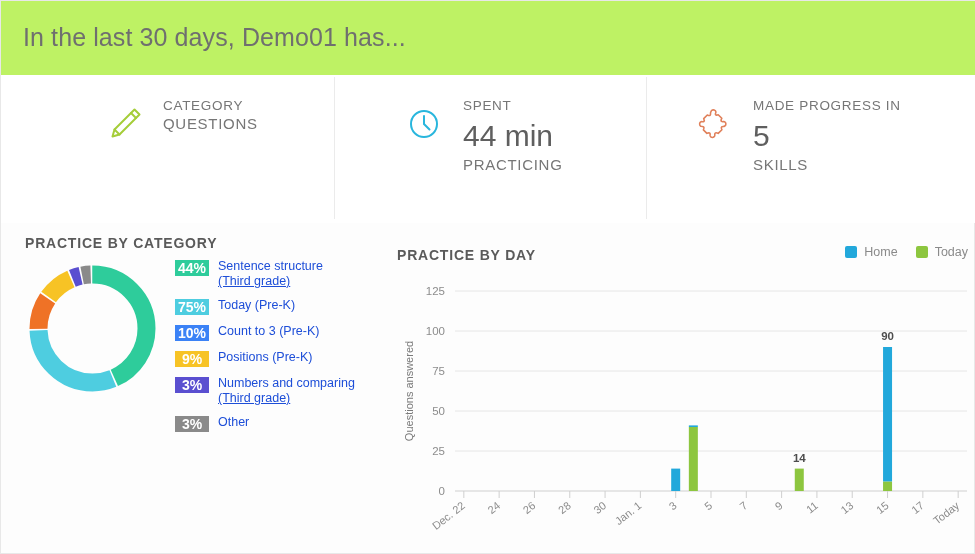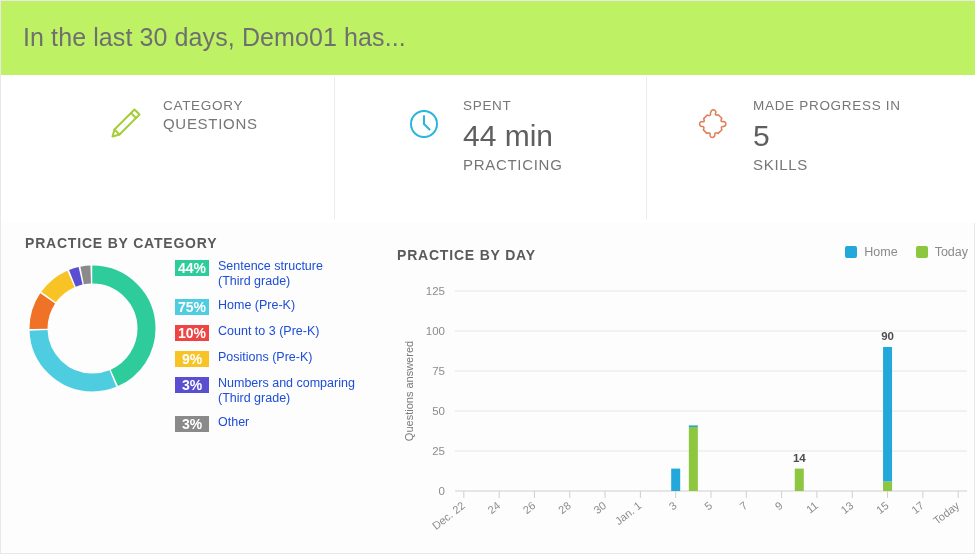--- a/index.html
+++ b/index.html
@@ -141,21 +141,21 @@
     line-height: 16px;
     text-align: center;
     margin-top: 1px;
   }
   .cat-name {
     margin-left: 9px;
     font-size: 12.5px;
     color: #1d4ed8;
     line-height: 15px;
   }
-  .cat-name .sub { display: block; }
+  .cat-name .sub { display: block; text-decoration: underline; }
 
   
   .chart-legend {
     position: absolute;
     right: 8px; top: 22px;
     display: flex;
     align-items: center;
     gap: 18px;
   }
   .legend-item { display: flex; align-items: center; }
@@ -303,24 +303,24 @@
         </svg>
     </div>
 
     <div class="cat-legend" id="cat-legend">
         <div class="cat-row">
           <div class="cat-badge" style="background: rgb(46, 204, 155);">44%</div>
           <div class="cat-name">Sentence structure<span class="sub">(Third grade)</span></div>
         </div>
         <div class="cat-row">
           <div class="cat-badge" style="background: rgb(78, 205, 224);">75%</div>
-          <div class="cat-name">Home (Pre-K)</div>
-        </div>
-        <div class="cat-row">
-          <div class="cat-badge" style="background: #ef4444;">10%</div>
+          <div class="cat-name">Today (Pre-K)</div>
+        </div>
+        <div class="cat-row">
+          <div class="cat-badge" style="background: #3b82f6;">10%</div>
           <div class="cat-name">Count to 3 (Pre-K)</div>
         </div>
         <div class="cat-row">
           <div class="cat-badge" style="background: rgb(247, 195, 37);">9%</div>
           <div class="cat-name">Positions (Pre-K)</div>
         </div>
         <div class="cat-row">
           <div class="cat-badge" style="background: rgb(90, 79, 208);">3%</div>
           <div class="cat-name">Numbers and comparing<span class="sub">(Third grade)</span></div>
         </div>

